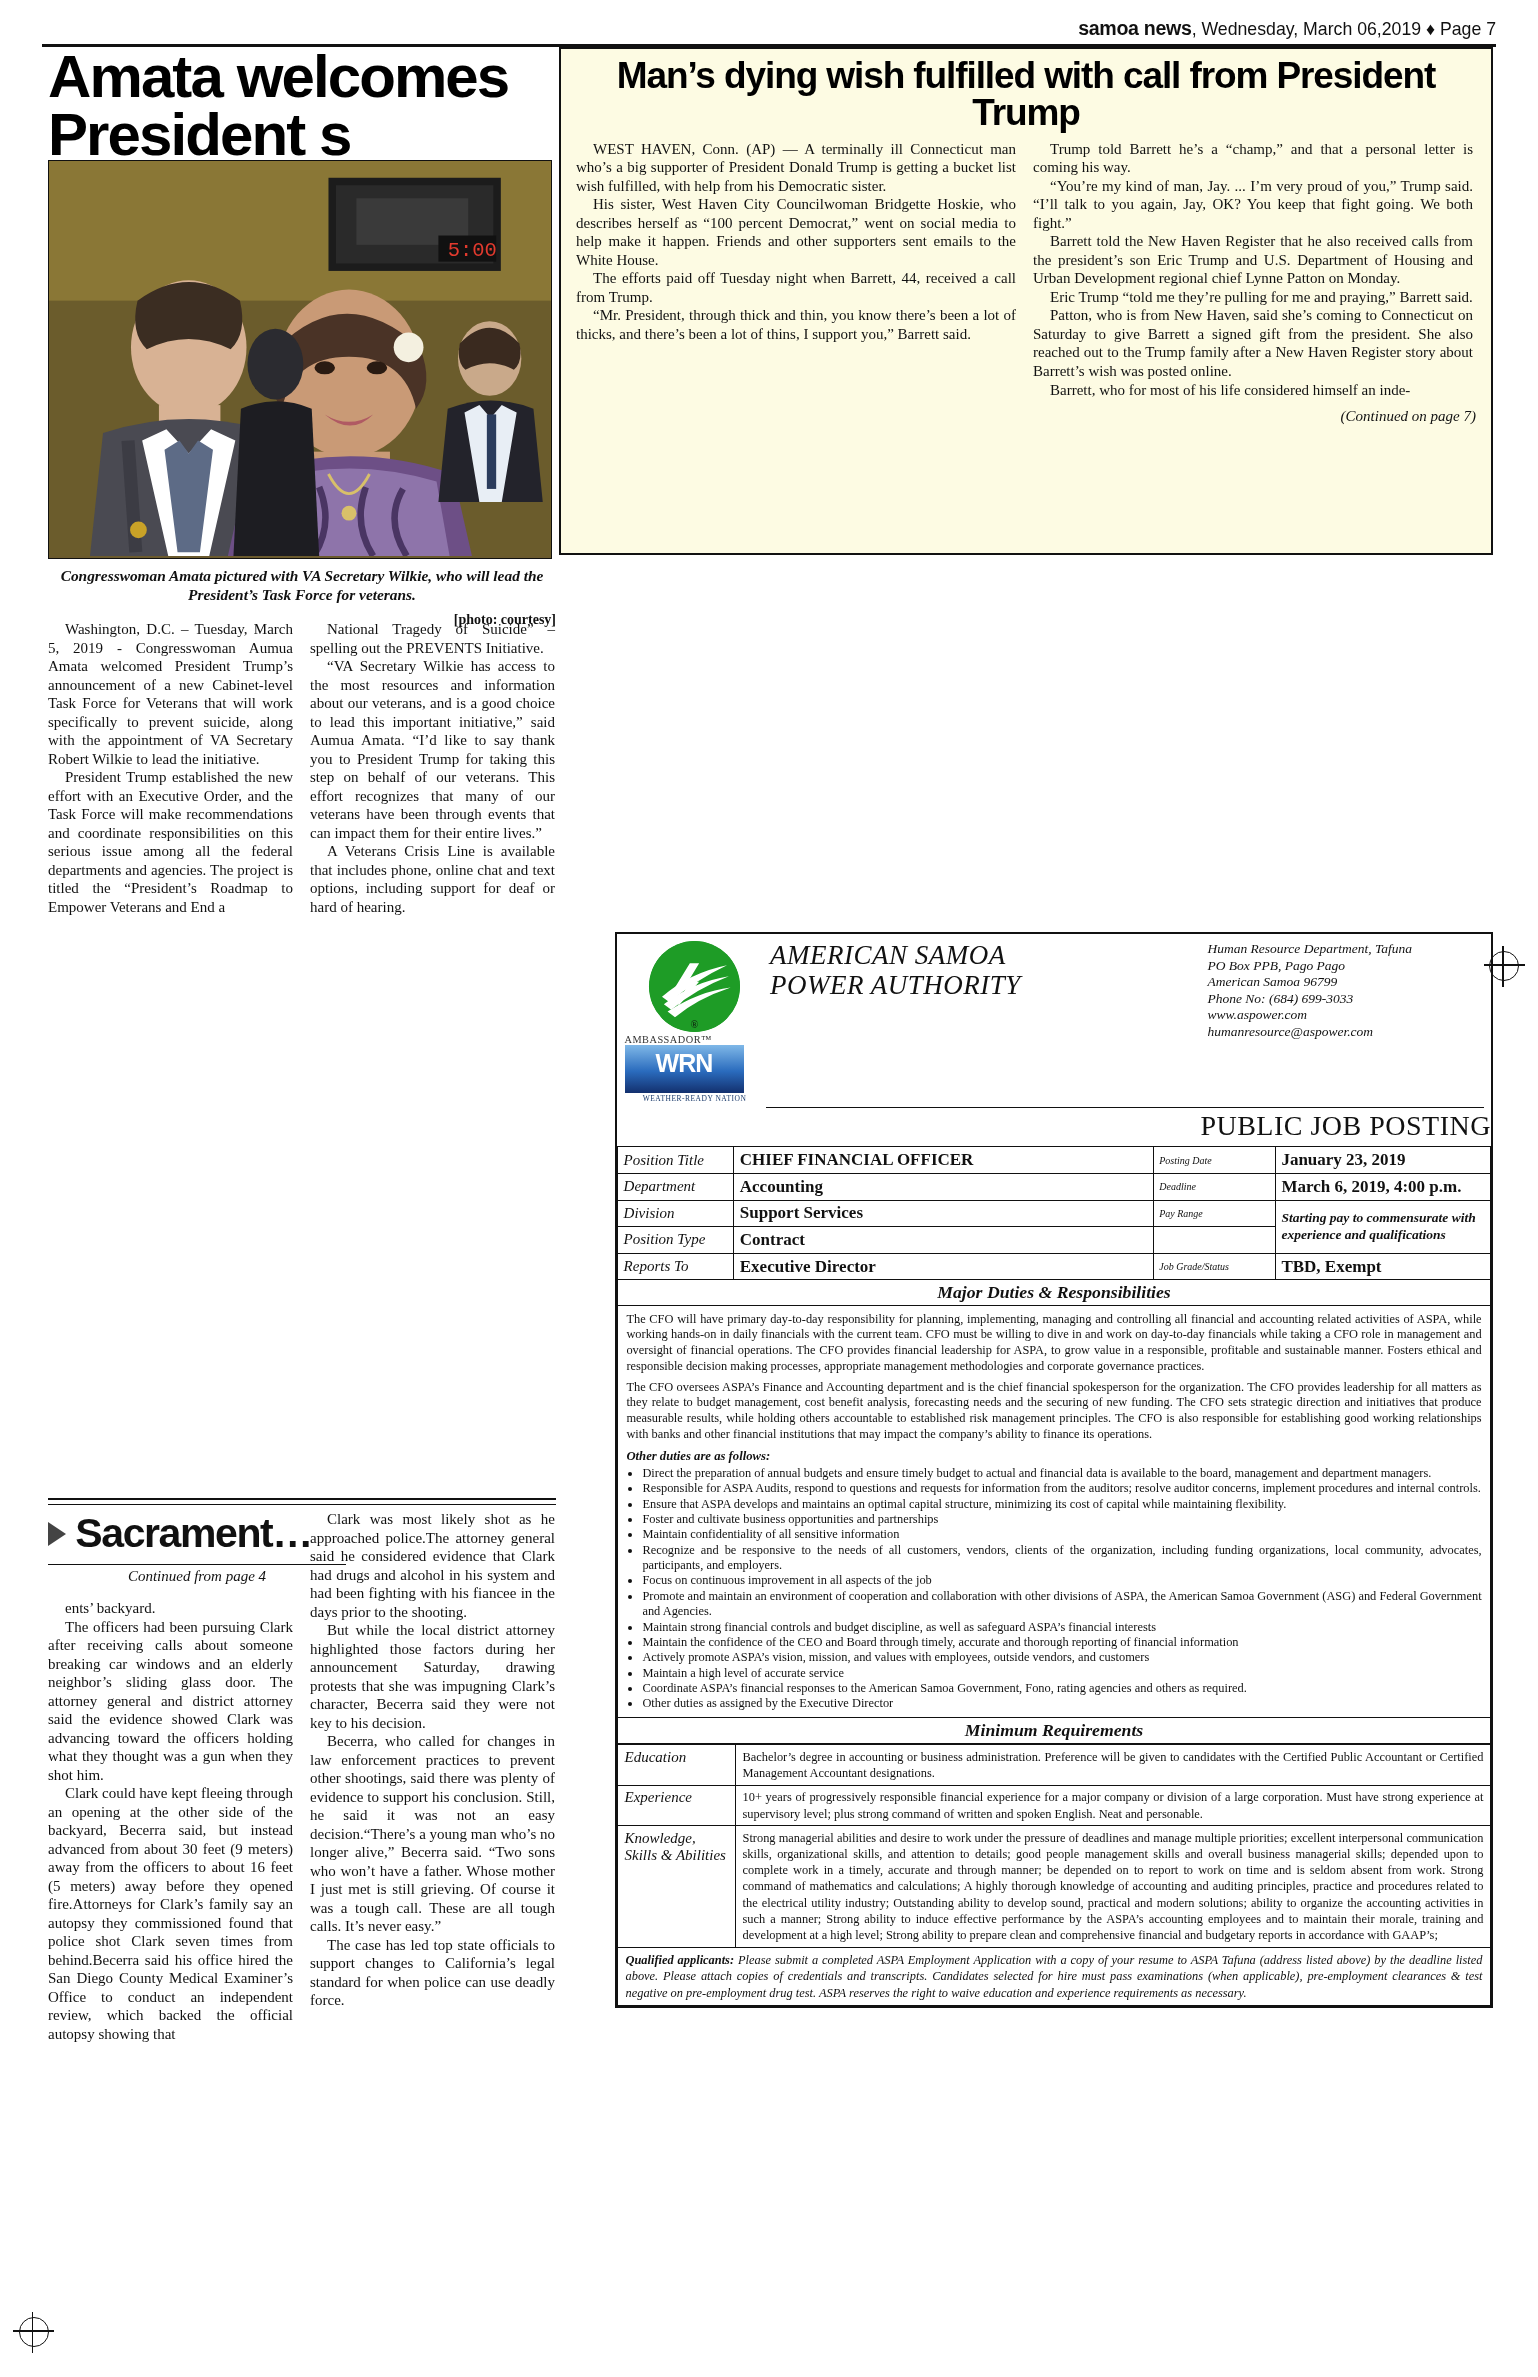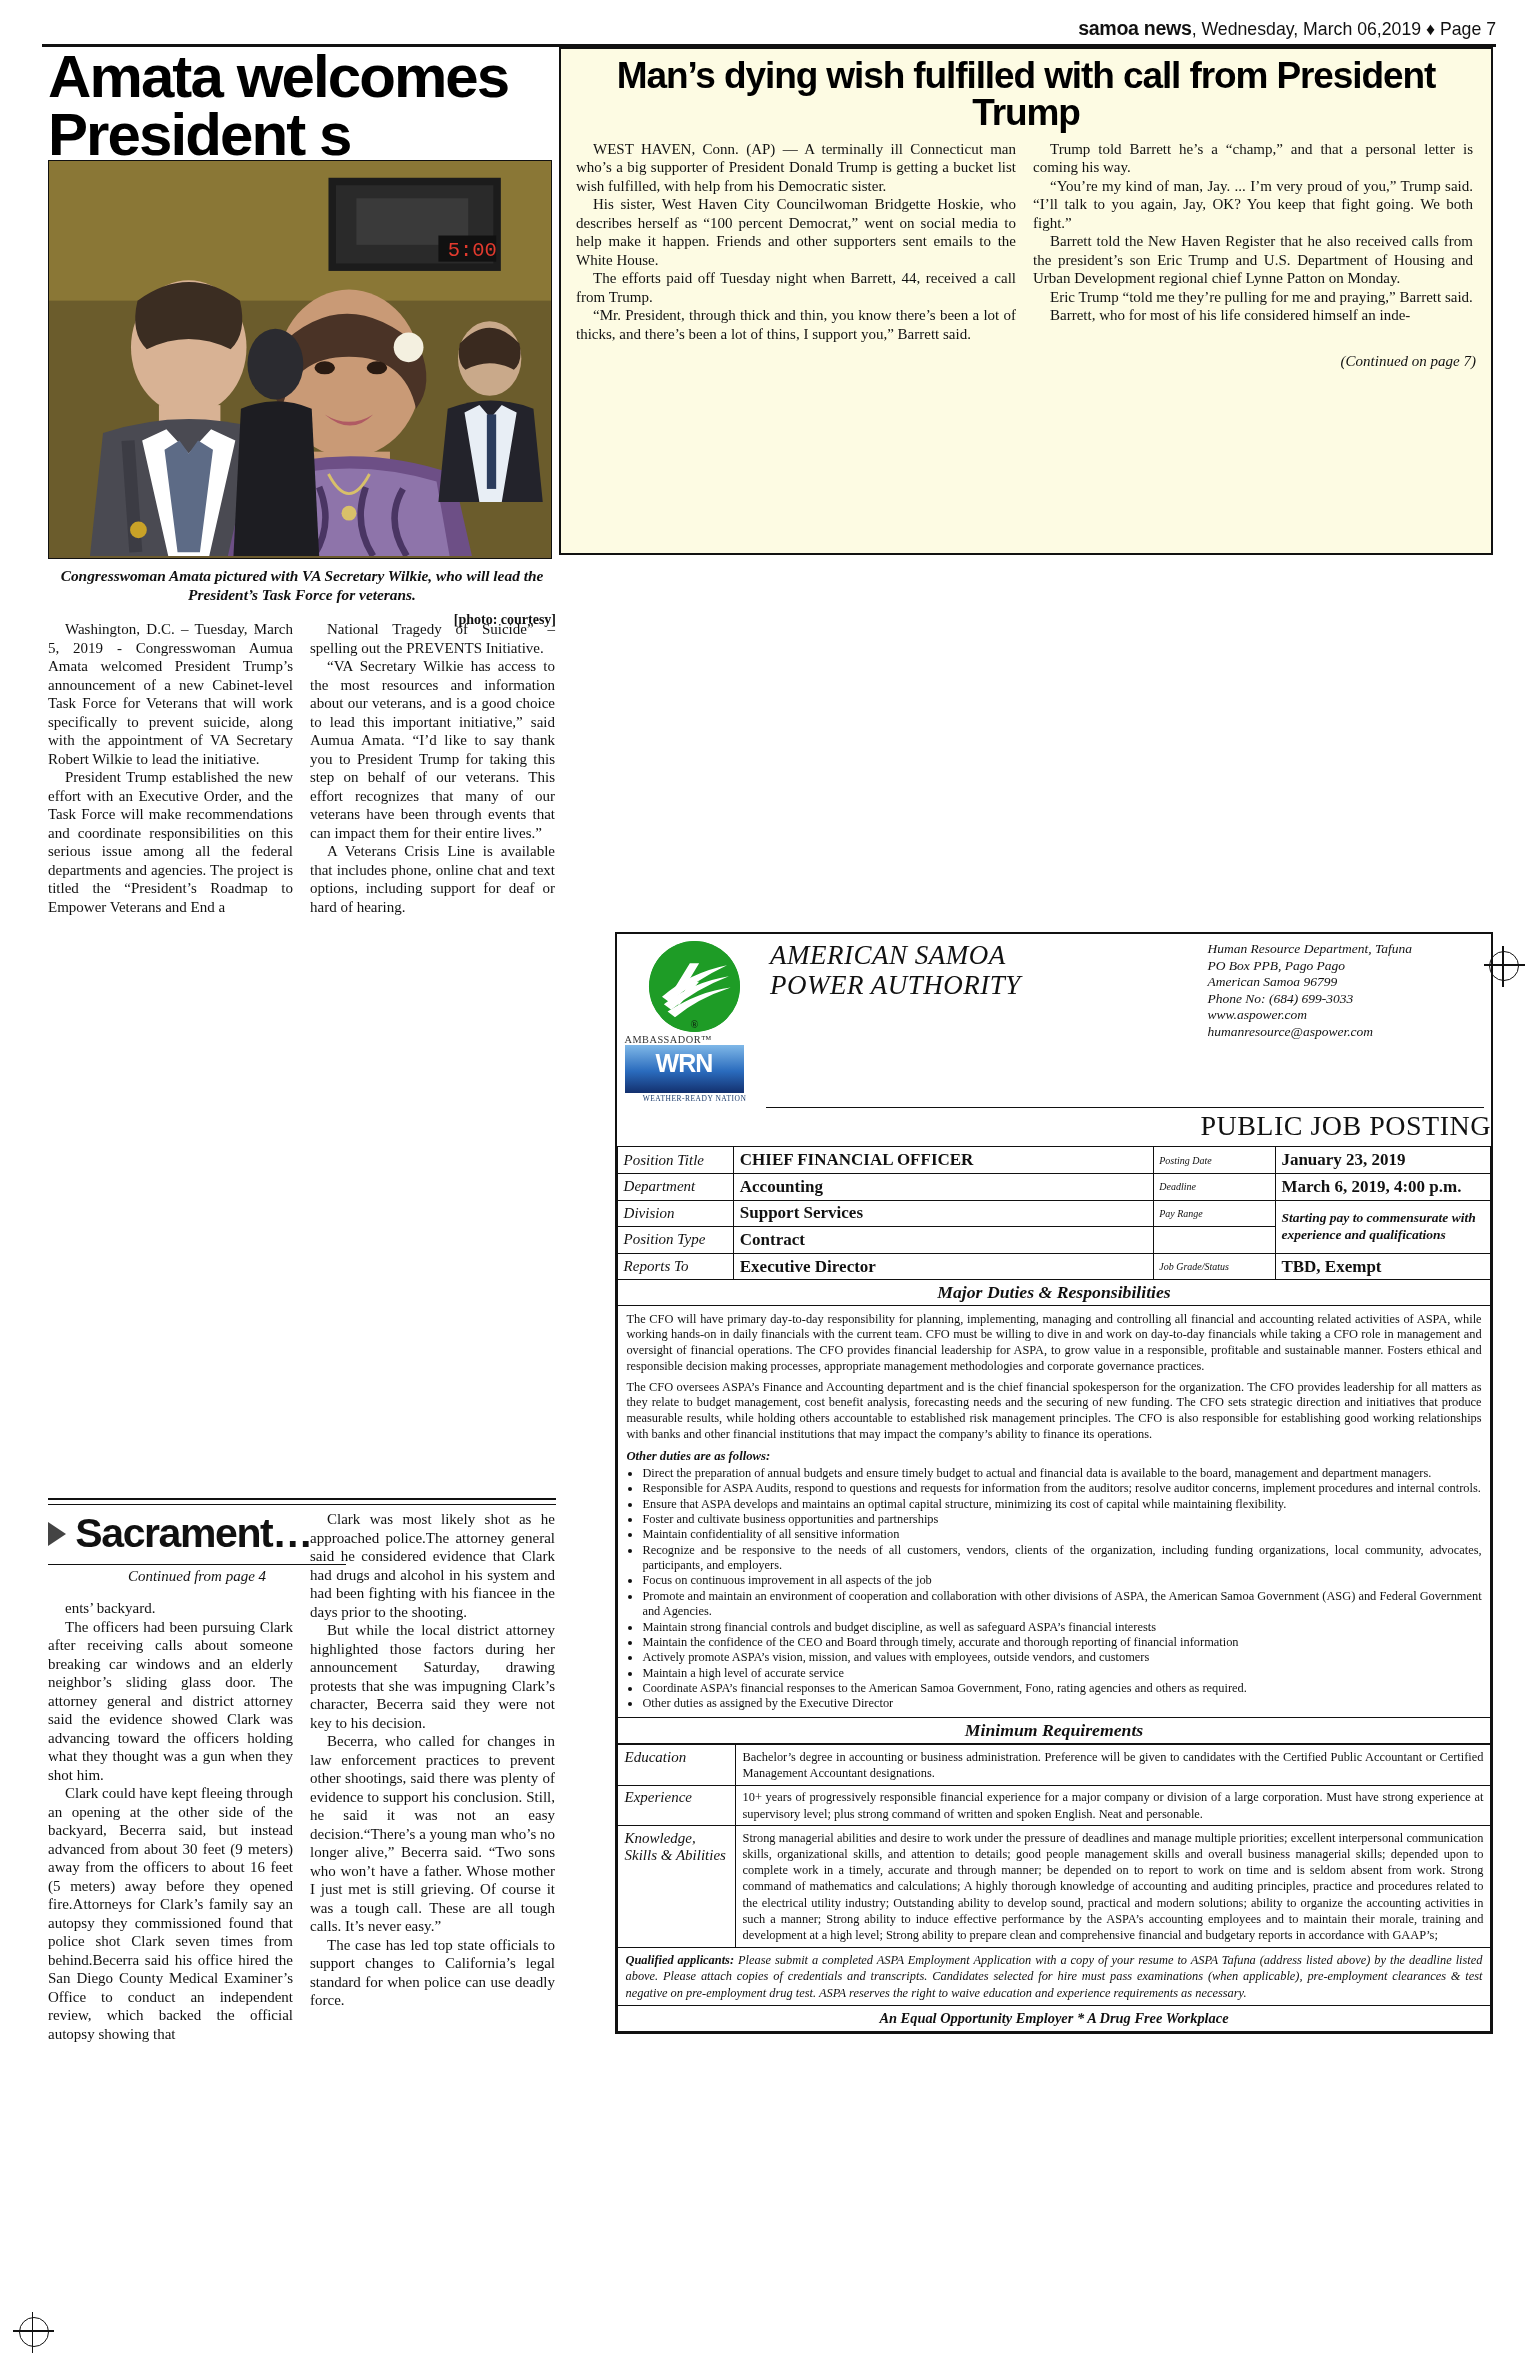--- a/index.html
+++ b/index.html
@@ -111,20 +111,21 @@
         <p>WEST HAVEN, Conn. (AP) — A terminally ill Connecticut man who’s a big supporter of President Donald Trump is getting a bucket list wish fulfilled, with help from his Democratic sister.</p>
         <p>His sister, West Haven City Councilwoman Bridgette Hoskie, who describes herself as “100 percent Democrat,” went on social media to help make it happen. Friends and other supporters sent emails to the White House.</p>
         <p>The efforts paid off Tuesday night when Barrett, 44, received a call from Trump.</p>
         <p>“Mr. President, through thick and thin, you know there’s been a lot of thicks, and there’s been a lot of thins, I support you,” Barrett said.</p>
       </div>
       <div class="col">
         <p>Trump told Barrett he’s a “champ,” and that a personal letter is coming his way.</p>
         <p>“You’re my kind of man, Jay. ... I’m very proud of you,” Trump said. “I’ll talk to you again, Jay, OK? You keep that fight going. We both fight.”</p>
         <p>Barrett told the New Haven Register that he also received calls from the president’s son Eric Trump and U.S. Department of Housing and Urban Development regional chief Lynne Patton on Monday.</p>
         <p>Eric Trump “told me they’re pulling for me and praying,” Barrett said.</p>
+        <p>Patton, who is from New Haven, said she’s coming to Connecticut on Saturday to give Barrett a signed gift from the president. She also reached out to the Trump family after a New Haven Register story about Barrett’s wish was posted online.</p>
         <p>Barrett, who for most of his life considered himself an inde-</p>
       </div>
     </div>
     <div class="contd">(Continued on page 7)</div>
   </div>
 
   <div class="photo">
     <svg width="504" height="395" viewBox="0 0 541 424">
       <rect x="0" y="0" width="541" height="424" fill="#7a6a33"></rect>
       <rect x="0" y="0" width="541" height="150" fill="#8a7736"></rect>
@@ -312,20 +313,19 @@
       <tr>
         <td class="mrl">Knowledge, Skills &amp; Abilities</td>
         <td class="mrv">Strong managerial abilities and desire to work under the pressure of deadlines and manage multiple priorities; excellent interpersonal communication skills, organizational skills, and attention to details; good people management skills and overall business managerial skills; depended upon to complete work in a timely, accurate and through manner; be depended on to report to work on time and is seldom absent from work. Strong command of mathematics and calculations; A highly thorough knowledge of accounting and auditing principles, practice and procedures related to the electrical utility industry; Outstanding ability to develop sound, practical and modern solutions; ability to organize the accounting activities in such a manner; Strong ability to induce effective performance by the ASPA’s accounting employees and to maintain their morale, training and development at a high level; Strong ability to prepare clean and comprehensive financial and budgetary reports in accordance with GAAP’s;</td>
       </tr>
     </tbody>
       </table>
 
     <div class="qual">
       <b>Qualified applicants:</b><span> Please submit a completed ASPA Employment Application with a copy of your resume to ASPA Tafuna (address listed above) by the deadline listed above. Please attach copies of credentials and transcripts.  Candidates selected for hire must pass examinations (when applicable), pre-employment clearances &amp; test negative on pre-employment drug test.  ASPA reserves the right to waive education and experience requirements as necessary.</span>
     </div>
-    <div class="eoe">An Equal Opportunity Employer * A Drug Free Workplace</div>
   </div>
 
   <div class="regmark" style="left:1489px;top:951px;"></div>
   <div class="regmark" style="left:18.6px;top:2317px;"></div>
 
 </div>
 
 
 </body></html>

